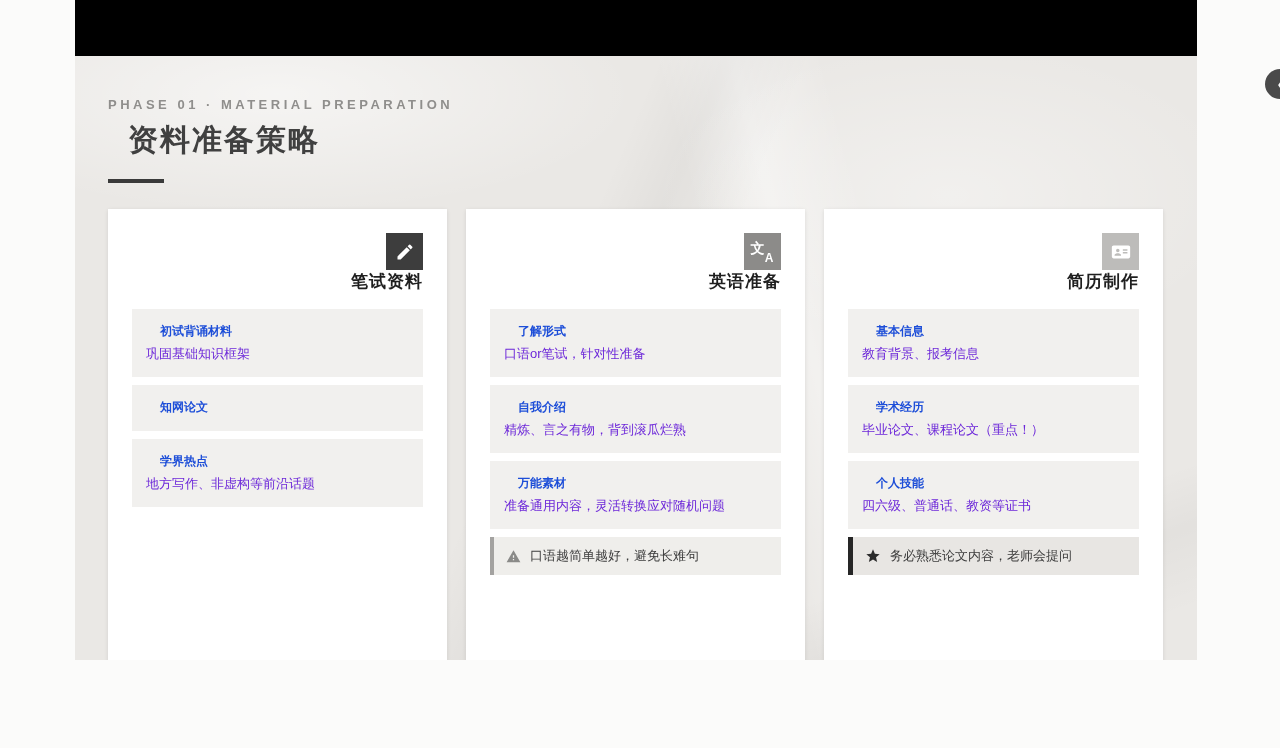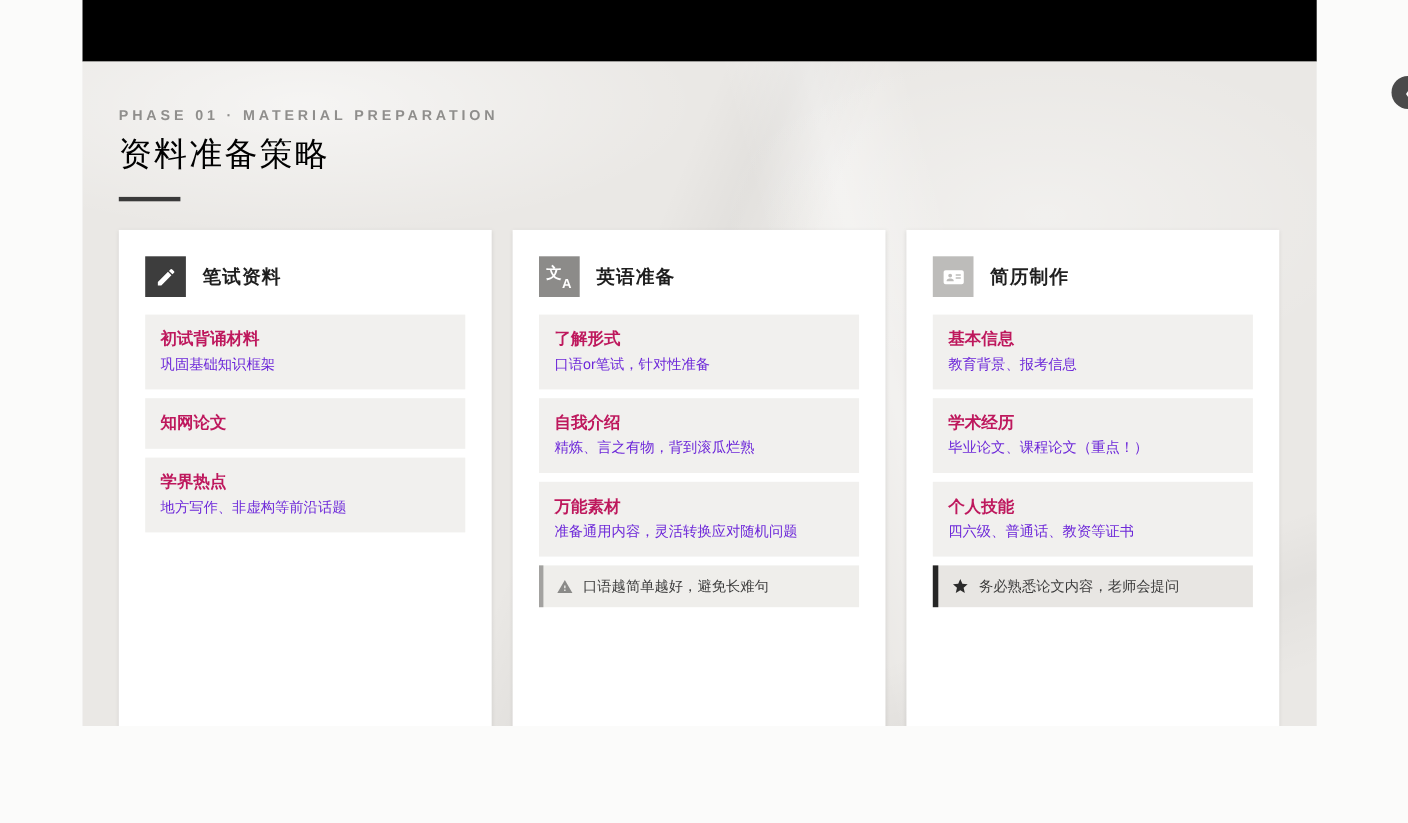--- a/index.html
+++ b/index.html
@@ -18,40 +18,40 @@
     background:
       radial-gradient(ellipse 600px 200px at 18% 6%,  rgba(255,255,255,.55), transparent 60%),
       radial-gradient(ellipse 500px 260px at 78% 22%, rgba(255,255,255,.35), transparent 60%),
       linear-gradient(113deg, transparent 42%, rgba(0,0,0,.035) 47%, transparent 53%),
       linear-gradient(75deg,  transparent 58%, rgba(255,255,255,.4) 64%, transparent 71%),
       linear-gradient(160deg, transparent 78%, rgba(0,0,0,.03) 84%, transparent 92%);
   }
   .slide-inner { position:relative; padding:41px 33px 0 33px; }
 
   .eyebrow { font-size:13px; font-weight:600; letter-spacing:3.5px; color:#8f8e8c; }
-  .slide-title { margin-top:8px; font-size:30px; font-weight:400; letter-spacing:2px; color:#000000; }
+  .slide-title { margin-top:8px; font-size:30px; font-weight:700; letter-spacing:2px; color:#404040;margin-left:20px; }
   .title-rule { margin-top:18px; width:56px; height:4px; background:#3a3a3a; }
 
   
   .cards { display:flex; gap:19px; margin-top:26px; }
   .card { width:339px; height:461px; background:#fff; box-shadow:0 1px 4px rgba(0,0,0,.10); padding:24px 24px; }
 
-  .card-head { display:flex; align-items:center; margin-bottom:16px; }
+  .card-head { display:flex; align-items:flex-end; margin-bottom:16px;flex-direction:column; }
   .icon-sq { width:37px; height:37px; display:flex; align-items:center; justify-content:center; flex:none; }
   .icon-sq.dark  { background:#3d3d3d; }
   .icon-sq.mid   { background:#8c8b89; }
   .icon-sq.light { background:#bdbcba; }
   .card-title { margin-left:15px; font-size:17px; font-weight:700; color:#1f1f1f; letter-spacing:1px; }
 
   .i-translate { position:relative; width:24px; height:24px; color:#fff; }
   .i-translate::before { content:"文"; position:absolute; left:0; top:0; font-size:14px; font-weight:700; }
   .i-translate::after  { content:"A"; position:absolute; right:1px; bottom:-1px; font-size:12px; font-weight:700; }
 
   .item { background:#f1f0ee; padding:12px 14px 13px 14px; margin-bottom:8px; }
-  .item-title { font-size:15px; font-weight:700; color:#be185d; line-height:21px; }
+  .item-title { font-size:12px; font-weight:700; color:#1d4ed8; line-height:21px;margin-left:14px; }
   .item-desc  { font-size:13px; color:#6d28d9; line-height:20px; margin-top:2px; }
 
   .note { display:flex; align-items:center; gap:9px; margin-top:6px; padding:10px 12px; font-size:13px; color:#3c3c3c;font-family:Liberation Mono, monospace; }
   .note.gray-border { background:#efeeeb; border-left:4px solid #a3a2a0; }
   .note.dark-border { background:#e8e6e3; border-left:5px solid #262626; }
   .note svg { flex:none; }
 
   
   .share-pill { position:absolute; left:0; top:701px; height:26px; display:inline-flex; align-items:center;
     gap:7px; padding:0 9px 0 6px; background:#1d4ed8; border-radius:0 4px 4px 0; z-index:5; }

